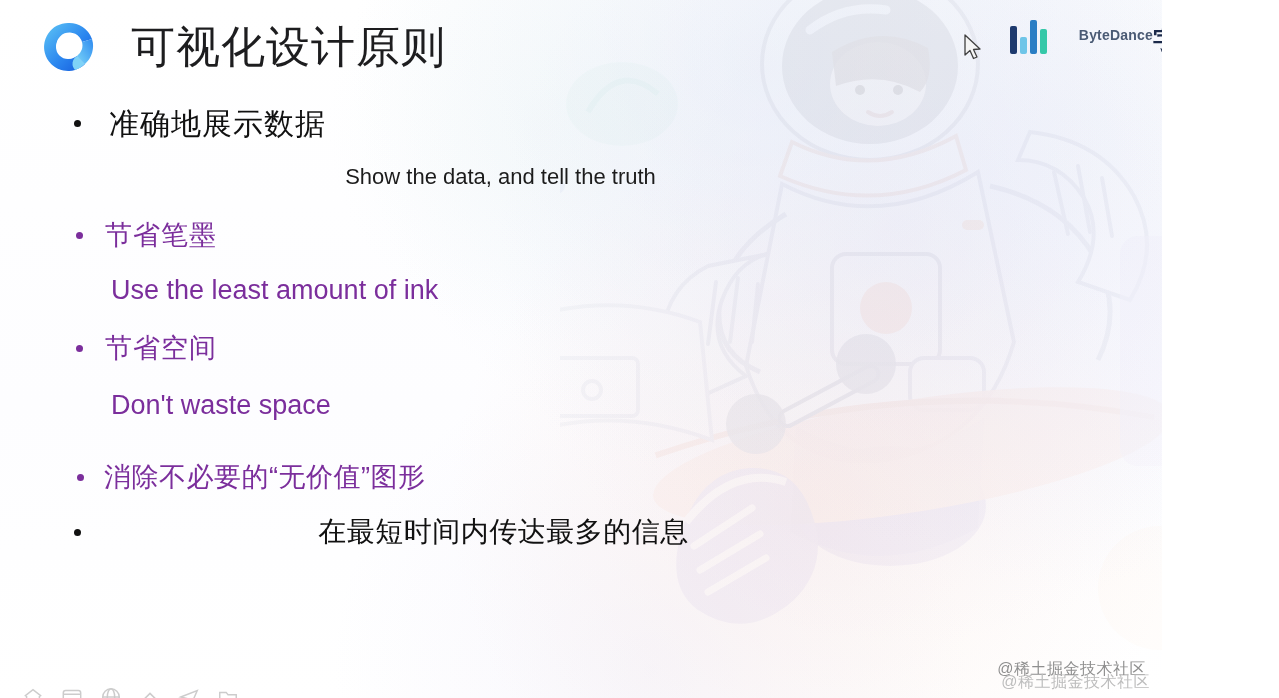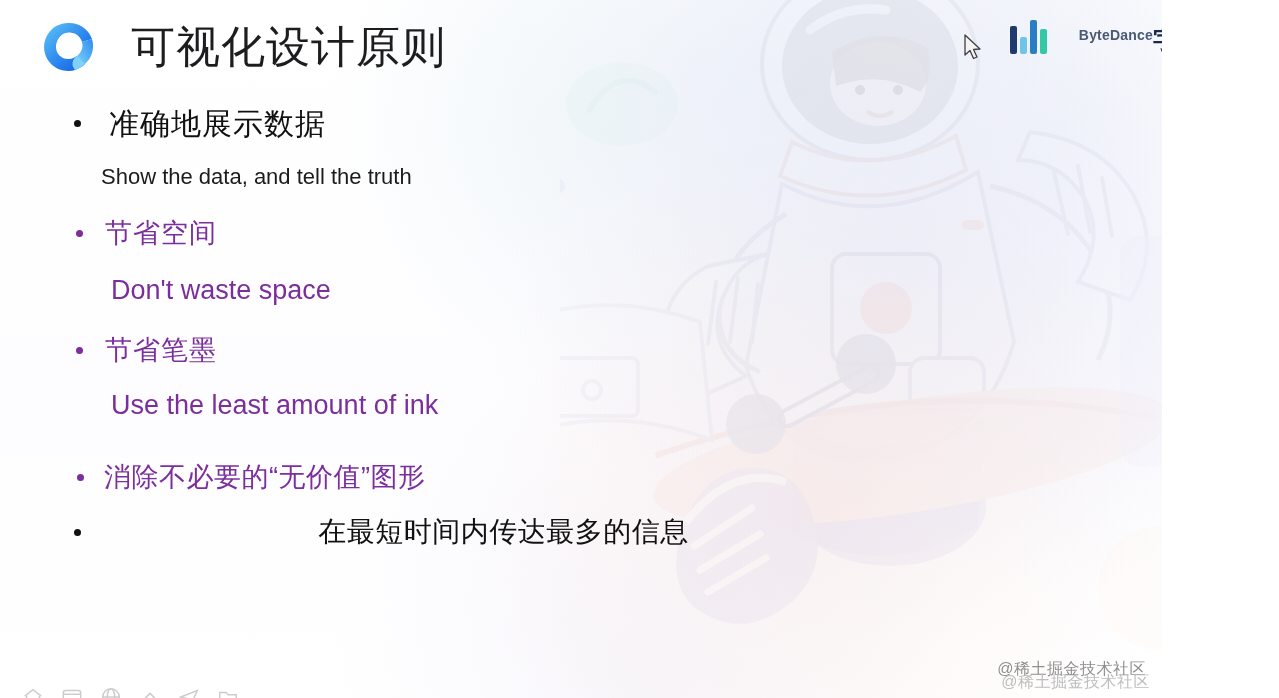--- a/index.html
+++ b/index.html
@@ -130,21 +130,21 @@
   }
   .bullet-en {
     font-weight: 400;
     white-space: nowrap;
   }
 
   
   .b0 { color: #111111; }
   .b0 .bullet-dot { left: 74px; top: 16px; }
   .b0 .bullet-cn  { font-size: 30px; line-height: 40px; padding-left: 39px; letter-spacing: 1px; }
-  .b0 .bullet-en  { font-size: 22px; line-height: 34px; padding-left: 31px; margin-top: 16px; color: #1c1c1c; }
+  .b0 .bullet-en  { font-size: 22px; line-height: 34px; padding-left: 31px; margin-top: 16px; color: #1c1c1c; text-align: center; }
 
   .b1 { color: #7b2e9c; margin-top: 22px; }
   .b1 .bullet-dot { left: 76px; top: 16px; }
   .b1 .bullet-cn  { font-size: 27px; line-height: 38px; padding-left: 35px; letter-spacing: 1px; }
   .b1 .bullet-en  { font-size: 27px; line-height: 38px; padding-left: 41px; margin-top: 17px; }
 
   .b2 { color: #7b2e9c; margin-top: 21px; }
   .b2 .bullet-dot { left: 76px; top: 15px; }
   .b2 .bullet-cn  { font-size: 27px; line-height: 36px; padding-left: 35px; letter-spacing: 1px; }
   .b2 .bullet-en  { font-size: 27px; line-height: 38px; padding-left: 41px; margin-top: 20px; }
@@ -305,30 +305,30 @@
   </div>
 
   <div class="content">
 
     <div class="bullet-block b0">
       <span class="bullet-dot"></span>
       <div class="bullet-cn">准确地展示数据</div>
       <div class="bullet-en">Show the data, and tell the truth</div>
     </div>
 
+    <div class="bullet-block b1">
+      <span class="bullet-dot"></span>
+      <div class="bullet-cn">节省笔墨</div>
+      <div class="bullet-en">Use the least amount of ink</div>
+    </div>
+
     <div class="bullet-block b2">
       <span class="bullet-dot"></span>
       <div class="bullet-cn">节省空间</div>
       <div class="bullet-en">Don't waste space</div>
-    </div>
-
-    <div class="bullet-block b1">
-      <span class="bullet-dot"></span>
-      <div class="bullet-cn">节省笔墨</div>
-      <div class="bullet-en">Use the least amount of ink</div>
     </div>
 
     <div class="bullet-block b3">
       <span class="bullet-dot"></span>
       <div class="bullet-cn">消除不必要的“无价值”图形</div>
     </div>
 
     <div class="bullet-block b4">
       <span class="bullet-dot"></span>
       <div class="bullet-cn">在最短时间内传达最多的信息</div>

